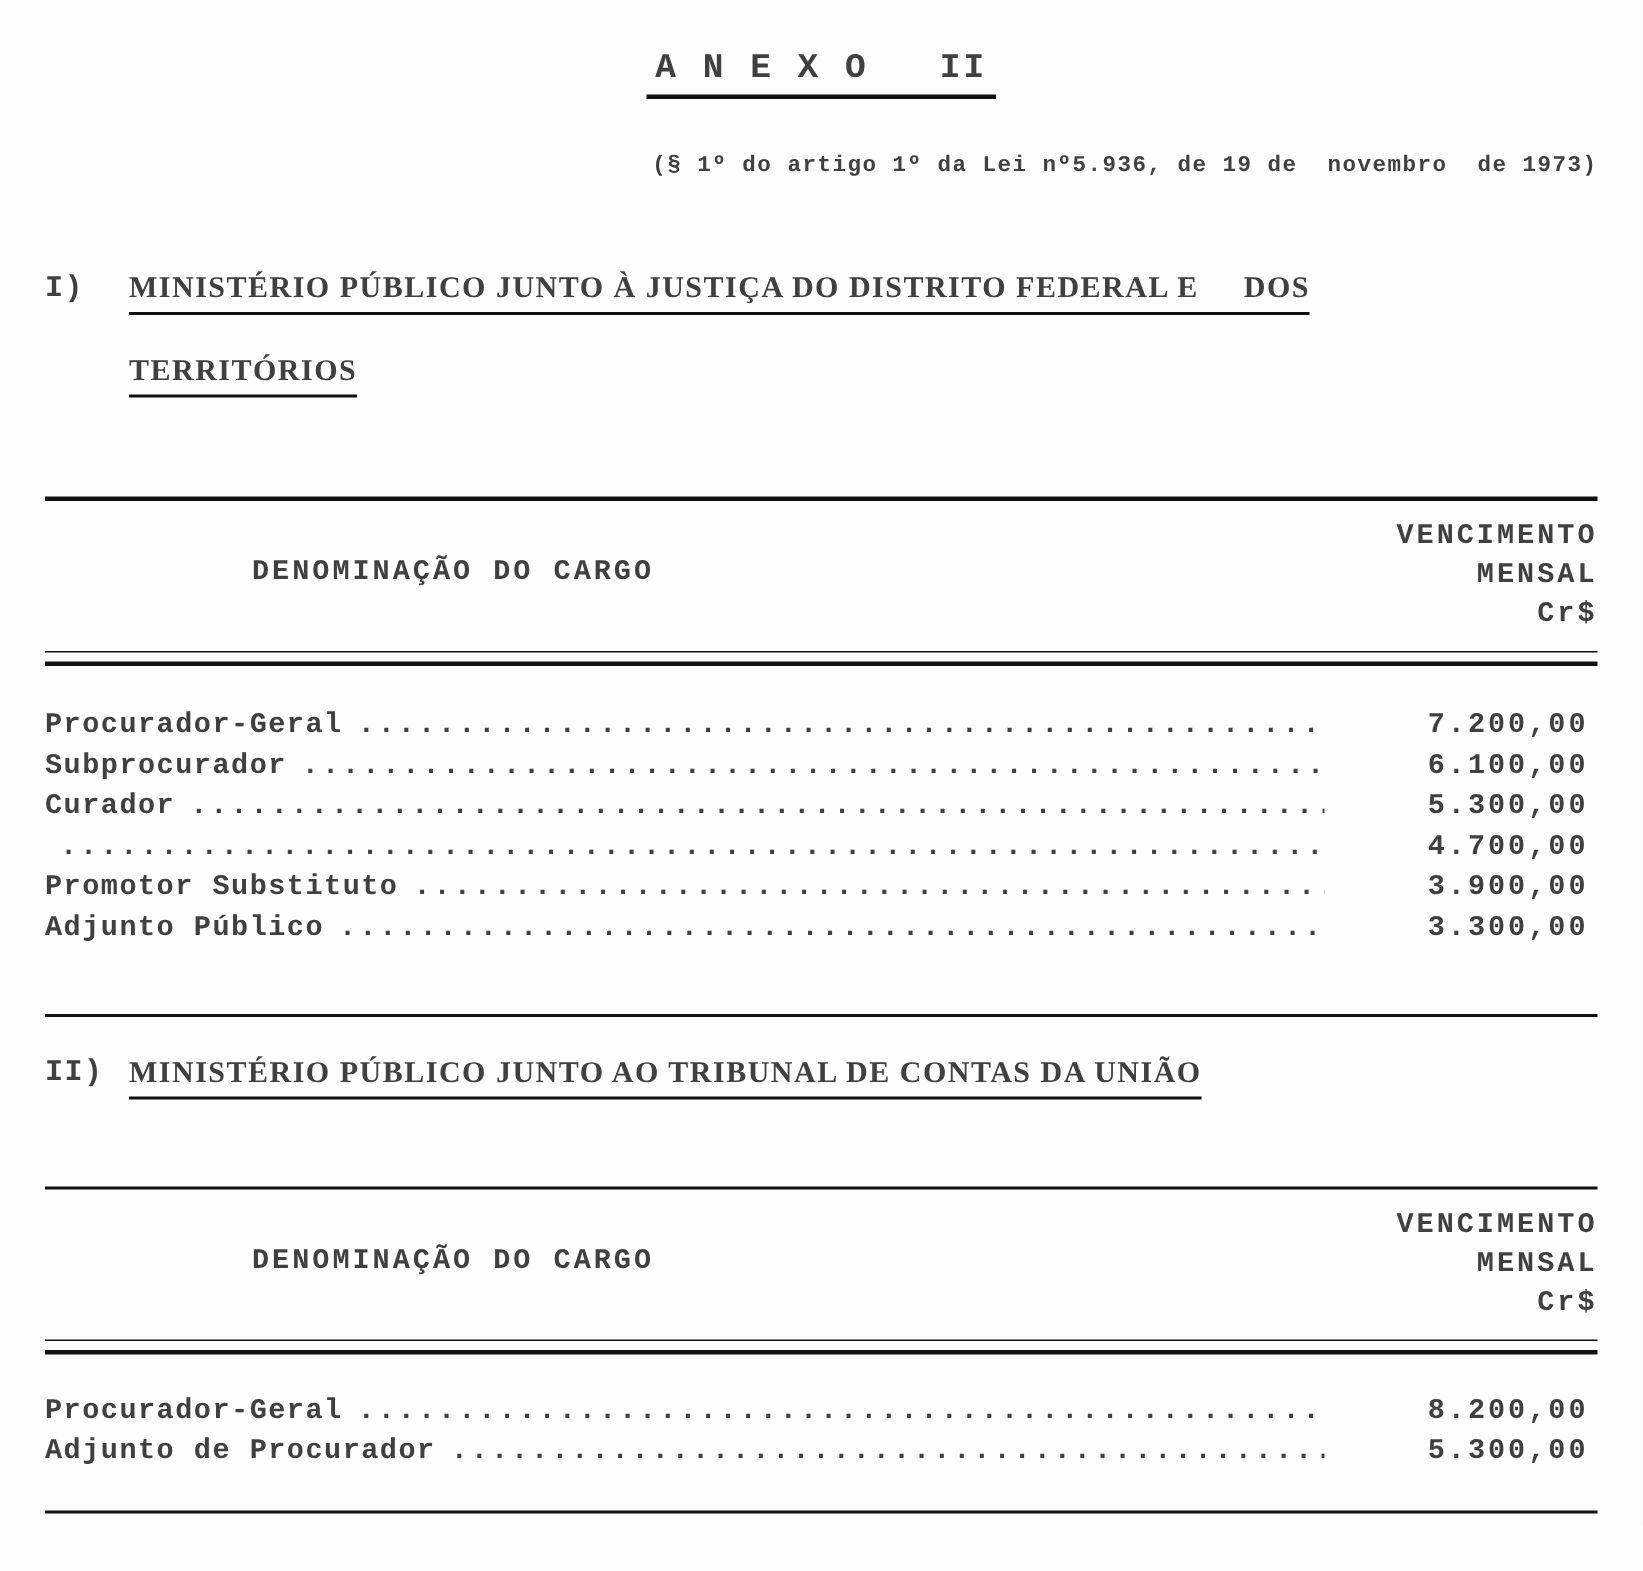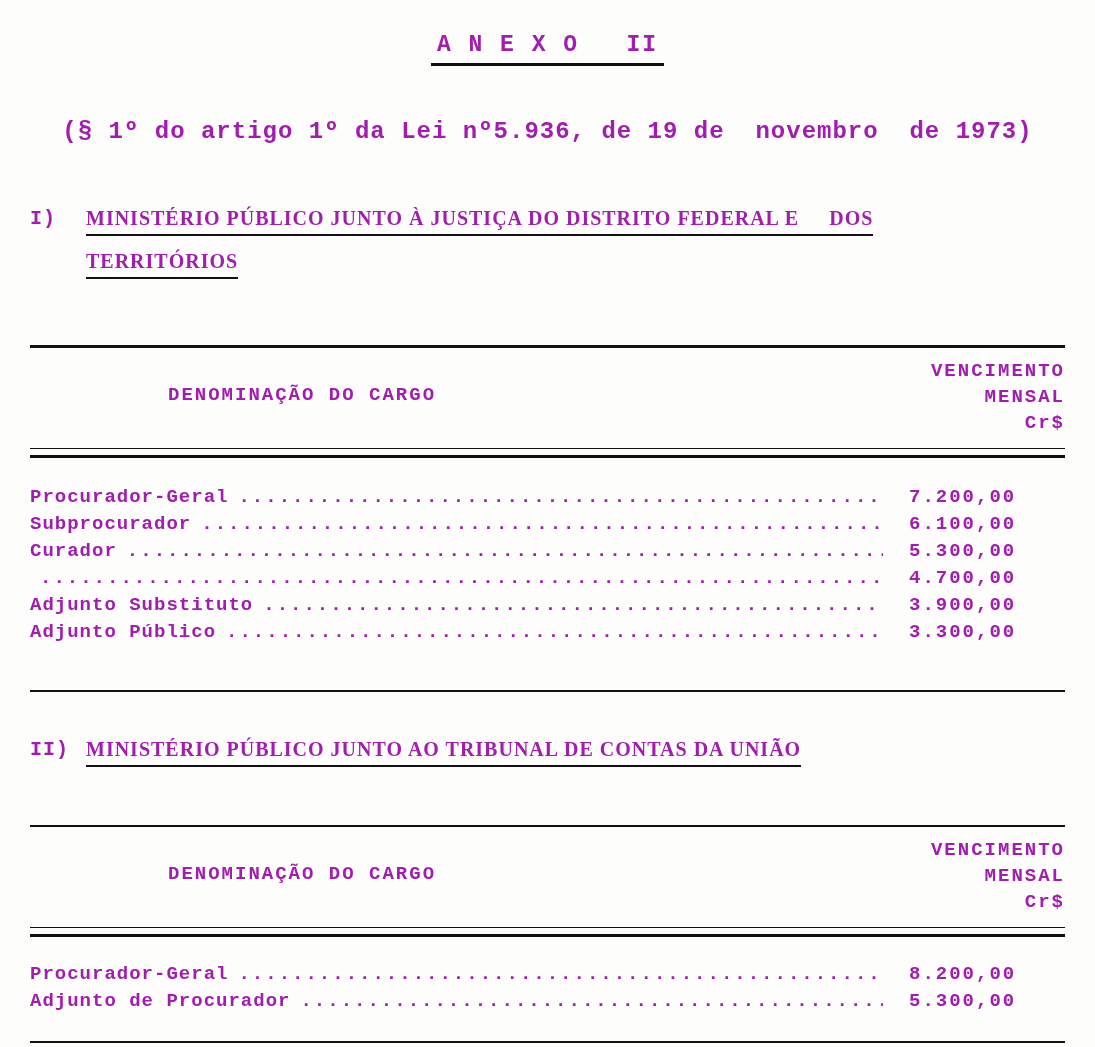--- a/index.html
+++ b/index.html
@@ -4,21 +4,21 @@
 <style>
   html, body {
     margin: 0;
     padding: 0;
     background: #f7f6f3;
   }
   .page {
     width: 1095px;
     height: 1047px;
     background: #fdfdfb;
-    color: #a21caf;
+    color: #404040;
     font-family: "Liberation Mono", "DejaVu Sans Mono", monospace;
     font-weight: bold;
     box-sizing: border-box;
     padding: 26px 30px 0 30px;
     overflow: hidden;
   }
 
   
   .title-wrap {
     text-align: center;
@@ -28,23 +28,23 @@
     display: inline-block;
     font-size: 23px;
     letter-spacing: 2px;
     border-bottom: 3px solid #111;
     padding: 0 6px 5px 6px;
     white-space: pre;
   }
 
   
   .subtitle {
-    text-align: center;
-    margin-top: 52px;
-    font-size: 24px;
+    text-align: right;
+    margin-top: 36px;
+    font-size: 15px;
     letter-spacing: 1px;
     white-space: pre;
   }
 
   
   .section {
     display: flex;
     font-size: 20px;
     letter-spacing: 1px;
   }
@@ -55,22 +55,22 @@
   }
   .section .heading-lines { }
   .heading-underline {
     display: inline-block;
     border-bottom: 2px solid #111;
     padding-bottom: 4px;
     white-space: pre;
     font-family: Liberation Serif, serif;
   }
   .section-one { margin-top: 62px; }
-  .section-one .line2 { margin-top: 14px; }
-  .section-two { margin-top: 46px; }
+  .section-one .line2 { margin-top: 26px; }
+  .section-two { margin-top: 26px; }
 
   
   .rule {
     height: 3px;
     background: #111;
     width: 100%;
   }
   .rule.thin { height: 2px; }
   .rule-double .t { height: 1px; background: #111; }
   .rule-double .gap { height: 6px; }
@@ -113,20 +113,21 @@
   .row .leader {
     flex: 1;
     overflow: hidden;
     white-space: nowrap;
     padding: 0 6px 0 10px;
     letter-spacing: 2px;
     margin-right: 26px;
   }
   .row .valor {
     flex: 0 0 150px;
+    text-align: right;
     letter-spacing: 2px;
     padding-right: 6px;
   }
 
   .t1 { margin-top: 66px; }
   .t2 { margin-top: 58px; }
 </style>
 </head>
 <body>
 
@@ -182,21 +183,21 @@
       <div class="row">
         <span class="cargo">Curador</span>
         <span class="leader">......................................................................................................</span>
         <span class="valor">5.300,00</span>
       </div>
       <div class="row">
         <span class="leader">......................................................................................................</span>
         <span class="valor">4.700,00</span>
       </div>
       <div class="row">
-        <span class="cargo">Adjunto Substituto</span>
+        <span class="cargo">Promotor Substituto</span>
         <span class="leader">......................................................................................................</span>
         <span class="valor">3.900,00</span>
       </div>
       <div class="row">
         <span class="cargo">Adjunto Público</span>
         <span class="leader">......................................................................................................</span>
         <span class="valor">3.300,00</span>
       </div>
     </div>
 

